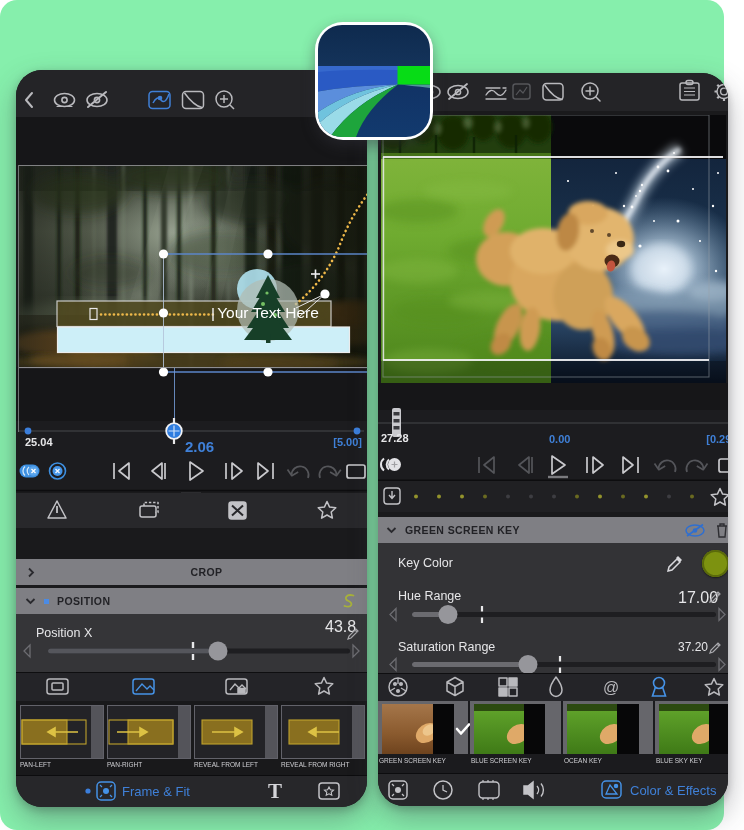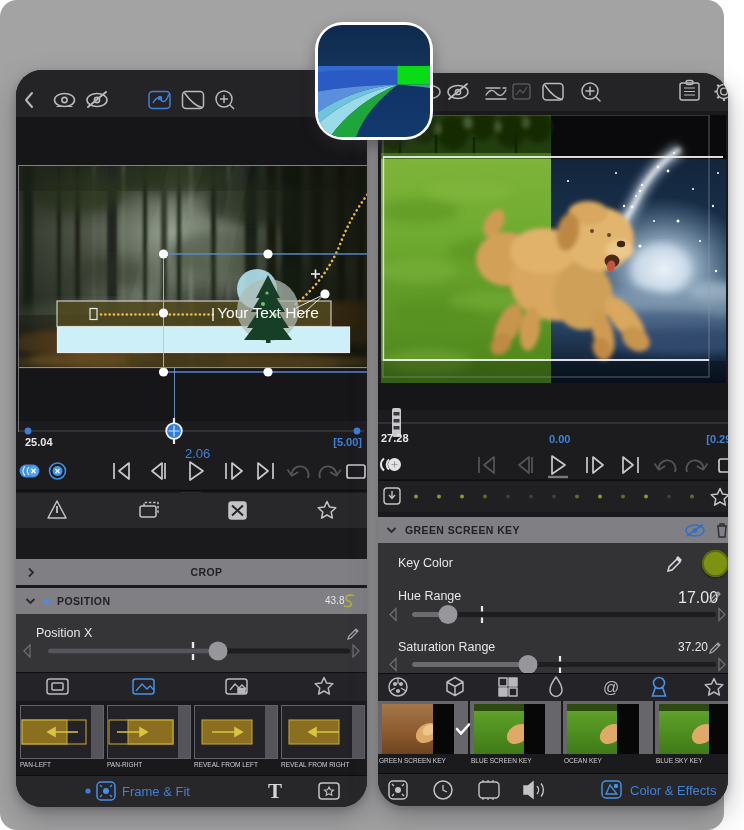--- a/index.html
+++ b/index.html
@@ -1,17 +1,17 @@
 <!DOCTYPE html>
 <html><head>
 <meta charset="utf-8">
 <style>
 html,body{margin:0;padding:0;background:#fff;width:744px;height:830px;overflow:hidden;
  font-family:"Liberation Sans",sans-serif;}
-.page{position:relative;width:724px;height:830px;background:#a3a3a3;border-radius:17px;}
+.page{position:relative;width:724px;height:830px;background:#86efac;border-radius:17px;}
 .card{position:absolute;background:#1a1a1c;border-radius:26px;overflow:hidden;
  box-shadow:0 12px 28px rgba(60,60,70,.38),0 3px 8px rgba(0,0,0,.22);}
 #cardL{left:16px;top:70px;width:351px;height:737px;}
 #cardR{left:378px;top:73px;width:350px;height:733px;}
 .abs{position:absolute;}
 .bar{position:absolute;left:0;width:100%;height:26px;background:#7f7f84;color:#222226;
  font-size:10.5px;font-weight:bold;letter-spacing:.4px;line-height:26px;}
 .wt{color:#e6e6e8;font-size:12.5px;}
 .bl{color:#3f80d8;}
 #appicon{position:absolute;left:315px;top:22px;width:118px;height:118px;z-index:20;
@@ -222,21 +222,21 @@
 <circle cx="17.5" cy="53" r="4.8" fill="#5aa5ec"></circle>
 <path d="M15.5,51 l4,4 m0,-4 l-4,4" stroke="#fff" stroke-width="1.3"></path>
 </g>
 <circle cx="41.5" cy="53" r="8" fill="none" stroke="#3d8fe0" stroke-width="1.6"></circle>
 <circle cx="41.5" cy="53" r="5" fill="#4595e8"></circle>
 <path d="M39.5,51 l4,4 m0,-4 l-4,4" stroke="#eef5fd" stroke-width="1.3"></path>
 <line x1="0" y1="72.5" x2="351" y2="72.5" stroke="#0d0d0f" stroke-width="1.6"></line>
 <line x1="165" y1="76" x2="185" y2="76" stroke="#7a7a7e" stroke-width="2.4"></line>
 </svg>
 <div class="abs wt" style="left:9px;top:366px;font-weight:bold;font-size:11px;">25.04</div>
-<div class="abs bl" style="left:169px;top:368px;width:60px;font-weight:normal;font-size:13px;margin-top:8px;">2.06</div>
+<div class="abs bl" style="left:169px;top:368px;width:60px;font-weight:bold;font-size:15px;">2.06</div>
 <div class="abs bl" style="right:5px;top:366px;font-weight:bold;font-size:11px;text-align:right;">[5.00]</div>
 
 <div class="abs" style="left:0;top:423px;width:100%;height:35px;background:#28282b;"></div>
 <svg class="abs" style="left:0;top:423px;" width="351" height="35" viewBox="0 0 351 35">
 <g stroke="#c3c3c7" stroke-width="1.5" fill="none" stroke-linejoin="round">
 <path d="M41,8 l9,17 h-18 z"></path>
           <path d="M41,13 v7" stroke-width="1.8"></path>
 <rect x="124" y="13" width="16" height="11" rx="2"></rect>
 <path d="M128,13 v-3.5 h14 v10 h-2.5" stroke-dasharray="2.4 1.8"></path>
 <rect x="213" y="9" width="17" height="17" rx="2.5" fill="#c3c3c7"></rect>
@@ -251,21 +251,21 @@
 <div class="bar" style="top:518px;"><svg class="abs" style="left:9px;top:9px;" width="11" height="8" viewBox="0 0 11 8">
           <path d="M1.5,2 L5.5,6 L9.5,2" stroke="#2a2a2e" stroke-width="1.8" fill="none"></path>
         </svg><span style="display:inline-block;width:5px;height:5px;background:#4b8be4;margin:0 1px 1px 28px;"></span><span style="margin-left:7px;">POSITION</span>
 <svg class="abs" style="right:8px;top:5px;" width="18" height="16" viewBox="0 0 18 16">
           <path d="M12.5,2.5 C5,0.5 2.5,6 7.5,8 C12.5,10 11,15.5 3.5,13" stroke="#a8b23a" stroke-width="1.8" fill="none" stroke-linecap="round"></path>
         </svg>
 </div>
 
 <div class="abs" style="left:0;top:544px;width:100%;height:58px;background:#353538;"></div>
 <div class="abs wt" style="left:20px;top:556px;font-size:12.5px;">Position X</div>
-<div class="abs wt" style="left:309px;top:525px;font-size:10px;">43.8</div>
+<div class="abs wt" style="left:309px;top:548px;font-size:16px;">43.8</div>
 <svg class="abs" style="left:330px;top:557px;" width="14" height="14" viewBox="0 0 14 14">
         <path d="M2,12 l1,-3 7,-7 2,2 -7,7 z M9,3 l2,2" stroke="#a9a9ad" stroke-width="1.2" fill="none"></path>
       </svg>
 <svg class="abs" style="left:0;top:570px;" width="351" height="22" viewBox="0 0 351 22">
 <path d="M14,5 l-6,6 6,6 z" fill="none" stroke="#6d6d72" stroke-width="1.3"></path>
 <path d="M337,5 l6,6 -6,6 z" fill="none" stroke="#6d6d72" stroke-width="1.3"></path>
 <line x1="177" y1="2" x2="177" y2="20" stroke="#e8e8ea" stroke-width="2.4" stroke-dasharray="6 6"></line>
 <rect x="32" y="8.5" width="302" height="5" rx="2.5" fill="#1e1e21"></rect>
 <rect x="32" y="8.5" width="170" height="5" rx="2.5" fill="#55565c"></rect>
 <circle cx="202" cy="11" r="9.5" fill="#96969b"></circle>

